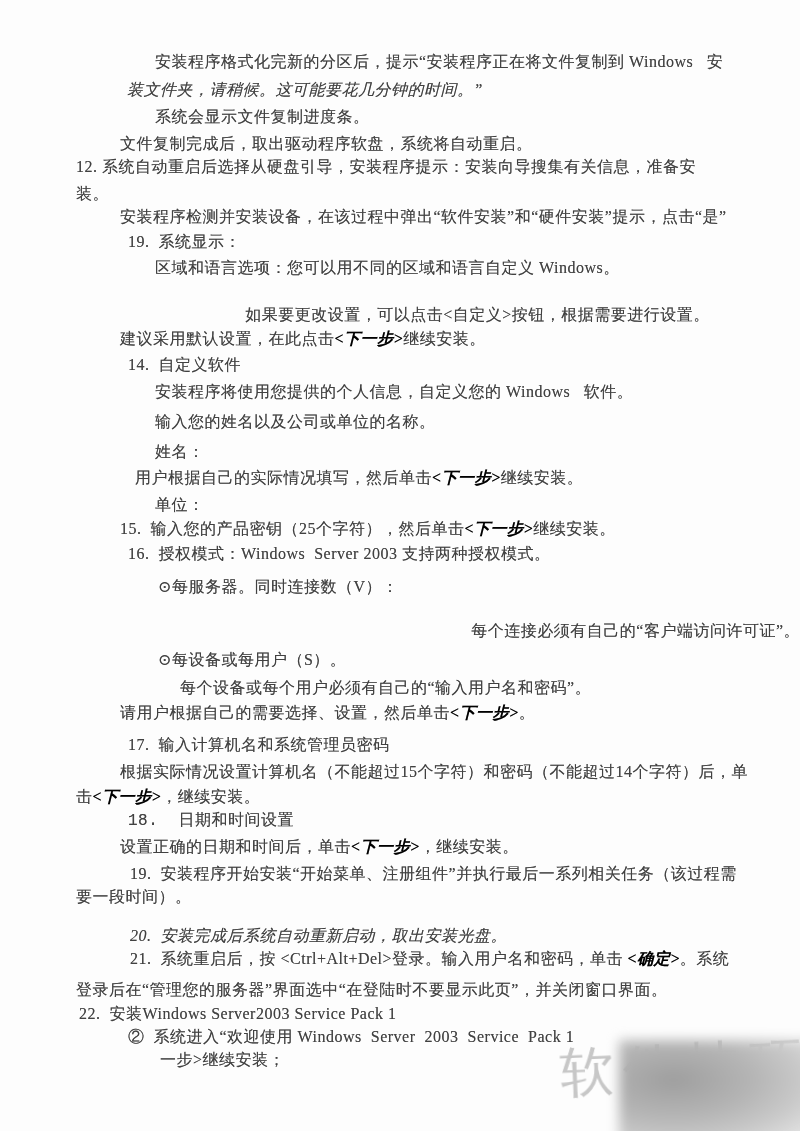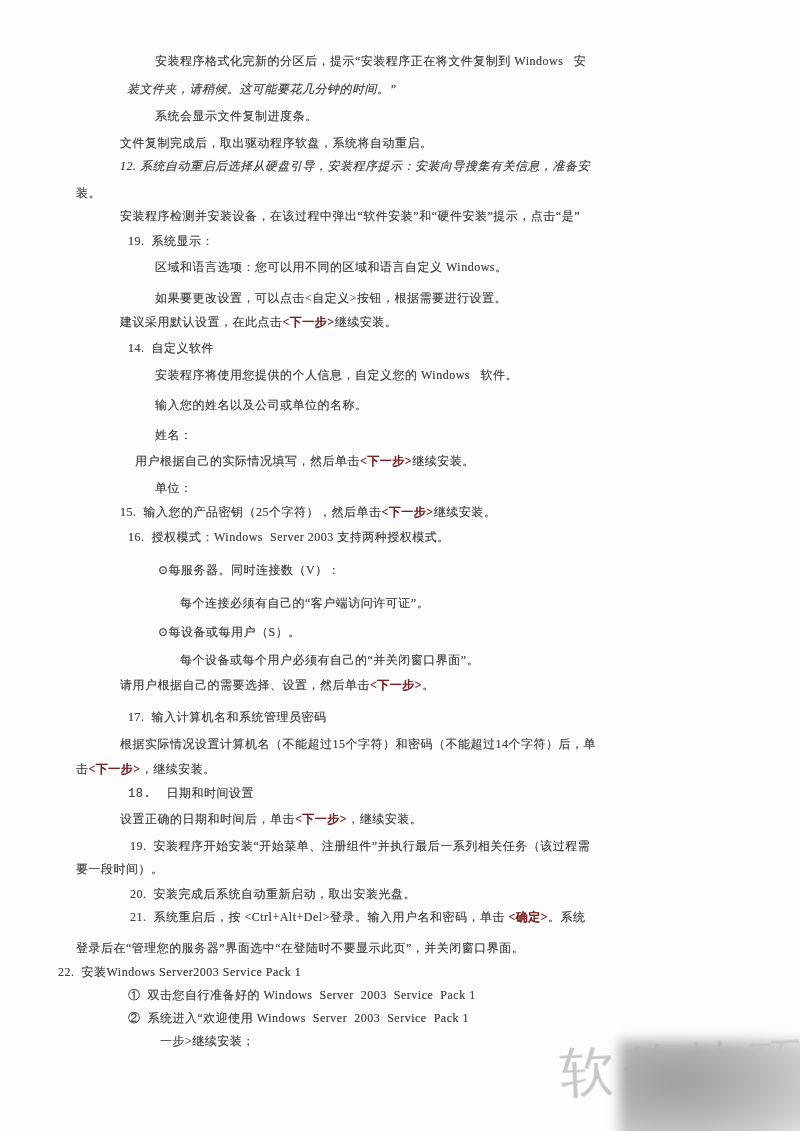--- a/index.html
+++ b/index.html
@@ -18,30 +18,31 @@
     font-family: "Liberation Serif", "DejaVu Serif", serif;
     overflow: hidden;
   }
   .doc-body {
     position: absolute;
     top: 50px;
     left: 0;
     right: 0;
   }
   .line {
-    font-size: 12px;
+    font-size: 16px;
     line-height: 23px;
     letter-spacing: 0.5px;
     color: #414141;
     white-space: pre;
     text-shadow: 0 0 0.6px rgba(70,70,70,0.55);
   }
   .line .bold {
     font-weight: bold;
-    color: #7f1d1d;
+    color: #000000;
+    font-style: italic;
   }
   .watermark {
     position: absolute;
     left: 560px;
     top: 1032px;
     font-family: "Liberation Sans", "DejaVu Sans", sans-serif;
     font-size: 54px;
     letter-spacing: 9px;
     color: #c7c7c7;
     transform: rotate(-2.5deg);
@@ -62,50 +63,49 @@
 </style>
 </head>
 <body>
 
 <div class="page">
   <div class="doc-body">
       <div class="line" style="margin-left: 155px; margin-top: 0px;"><span>安装程序格式化完新的分区后，提示“安装程序正在将文件复制到 Windows   安</span></div>
       <div class="line" style="margin-left: 127px; margin-top: 5px; font-style: italic;"><span>装文件夹，请稍候。这可能要花几分钟的时间。”</span></div>
       <div class="line" style="margin-left: 155px; margin-top: 4px;"><span>系统会显示文件复制进度条。</span></div>
       <div class="line" style="margin-left: 120px; margin-top: 4px;"><span>文件复制完成后，取出驱动程序软盘，系统将自动重启。</span></div>
-      <div class="line" style="margin-left: 120px; margin-top: 0px; font-style: italic;"><span>12. 系统自动重启后选择从硬盘引导，安装程序提示：安装向导搜集有关信息，准备安</span></div>
+      <div class="line" style="margin-left: 76px; margin-top: 0px;"><span>12. 系统自动重启后选择从硬盘引导，安装程序提示：安装向导搜集有关信息，准备安</span></div>
       <div class="line" style="margin-left: 76px; margin-top: 4px;"><span>装。</span></div>
       <div class="line" style="margin-left: 120px; margin-top: 0px;"><span>安装程序检测并安装设备，在该过程中弹出“软件安装”和“硬件安装”提示，点击“是”</span></div>
       <div class="line" style="margin-left: 128px; margin-top: 2px;"><span>19.  系统显示：</span></div>
       <div class="line" style="margin-left: 155px; margin-top: 3px;"><span>区域和语言选项：您可以用不同的区域和语言自定义 Windows。</span></div>
-      <div class="line" style="margin-left: 155px; margin-top: 8px;"><span>如果要更改设置，可以点击&lt;自定义&gt;按钮，根据需要进行设置。</span></div>
+      <div class="line" style="margin-left: 155px; margin-top: 24px; text-align: center;"><span>如果要更改设置，可以点击&lt;自定义&gt;按钮，根据需要进行设置。</span></div>
       <div class="line" style="margin-left: 120px; margin-top: 1px;"><span>建议采用默认设置，在此点击</span><span class="bold">&lt;下一步&gt;</span><span>继续安装。</span></div>
       <div class="line" style="margin-left: 128px; margin-top: 3px;"><span>14.  自定义软件</span></div>
       <div class="line" style="margin-left: 155px; margin-top: 4px;"><span>安装程序将使用您提供的个人信息，自定义您的 Windows   软件。</span></div>
       <div class="line" style="margin-left: 155px; margin-top: 7px;"><span>输入您的姓名以及公司或单位的名称。</span></div>
       <div class="line" style="margin-left: 155px; margin-top: 7px;"><span>姓名：</span></div>
       <div class="line" style="margin-left: 135px; margin-top: 3px;"><span>用户根据自己的实际情况填写，然后单击</span><span class="bold">&lt;下一步&gt;</span><span>继续安装。</span></div>
       <div class="line" style="margin-left: 155px; margin-top: 4px;"><span>单位：</span></div>
       <div class="line" style="margin-left: 120px; margin-top: 1px;"><span>15.  输入您的产品密钥（25个字符），然后单击</span><span class="bold">&lt;下一步&gt;</span><span>继续安装。</span></div>
       <div class="line" style="margin-left: 128px; margin-top: 2px;"><span>16.  授权模式：Windows  Server 2003 支持两种授权模式。</span></div>
       <div class="line" style="margin-left: 158px; margin-top: 10px;"><span>⊙每服务器。同时连接数（V）：</span></div>
-      <div class="line" style="margin-left: 180px; margin-top: 10px;"><span>每个连接必须有自己的“客户端访问许可证”。</span></div>
+      <div class="line" style="margin-left: 180px; margin-top: 21px; text-align: right;"><span>每个连接必须有自己的“客户端访问许可证”。</span></div>
       <div class="line" style="margin-left: 158px; margin-top: 6px;"><span>⊙每设备或每用户（S）。</span></div>
-      <div class="line" style="margin-left: 180px; margin-top: 5px;"><span>每个设备或每个用户必须有自己的“并关闭窗口界面”。</span></div>
+      <div class="line" style="margin-left: 180px; margin-top: 5px;"><span>每个设备或每个用户必须有自己的“输入用户名和密码”。</span></div>
       <div class="line" style="margin-left: 120px; margin-top: 2px;"><span>请用户根据自己的需要选择、设置，然后单击</span><span class="bold">&lt;下一步&gt;</span><span>。</span></div>
       <div class="line" style="margin-left: 128px; margin-top: 9px;"><span>17.  输入计算机名和系统管理员密码</span></div>
       <div class="line" style="margin-left: 120px; margin-top: 4px;"><span>根据实际情况设置计算机名（不能超过15个字符）和密码（不能超过14个字符）后，单</span></div>
       <div class="line" style="margin-left: 76px; margin-top: 2px;"><span>击</span><span class="bold">&lt;下一步&gt;</span><span>，继续安装。</span></div>
       <div class="line" style="margin-left: 128px; margin-top: 2px; font-family: Liberation Mono, monospace;"><span>18.  日期和时间设置</span></div>
       <div class="line" style="margin-left: 120px; margin-top: 2px;"><span>设置正确的日期和时间后，单击</span><span class="bold">&lt;下一步&gt;</span><span>，继续安装。</span></div>
       <div class="line" style="margin-left: 130px; margin-top: 4px;"><span>19.  安装程序开始安装“开始菜单、注册组件”并执行最后一系列相关任务（该过程需</span></div>
       <div class="line" style="margin-left: 76px; margin-top: 0px;"><span>要一段时间）。</span></div>
-      <div class="line" style="margin-left: 130px; margin-top: 2px;"><span>20.  安装完成后系统自动重新启动，取出安装光盘。</span></div>
+      <div class="line" style="margin-left: 130px; margin-top: 16px; font-style: italic;"><span>20.  安装完成后系统自动重新启动，取出安装光盘。</span></div>
       <div class="line" style="margin-left: 130px; margin-top: 0px;"><span>21.  系统重启后，按 &lt;Ctrl+Alt+Del&gt;登录。输入用户名和密码，单击 </span><span class="bold">&lt;确定&gt;</span><span>。系统</span></div>
       <div class="line" style="margin-left: 76px; margin-top: 8px;"><span>登录后在“管理您的服务器”界面选中“在登陆时不要显示此页”，并关闭窗口界面。</span></div>
-      <div class="line" style="margin-left: 58px; margin-top: 1px; font-family: Liberation Serif, serif;"><span>22.  安装Windows Server2003 Service Pack 1</span></div>
-      <div class="line" style="margin-left: 128px; margin-top: 0px;"><span>①  双击您自行准备好的 Windows  Server  2003  Service  Pack 1</span></div>
+      <div class="line" style="margin-left: 79px; margin-top: 1px; font-family: Liberation Serif, serif;"><span>22.  安装Windows Server2003 Service Pack 1</span></div>
       <div class="line" style="margin-left: 128px; margin-top: 0px;"><span>②  系统进入“欢迎使用 Windows  Server  2003  Service  Pack 1</span></div>
       <div class="line" style="margin-left: 160px; margin-top: 0px;"><span>一步&gt;继续安装；</span></div>
     </div>
   <div class="watermark">软件技巧</div>
   <div class="smudge"></div>
 </div>
 
 </body></html>

